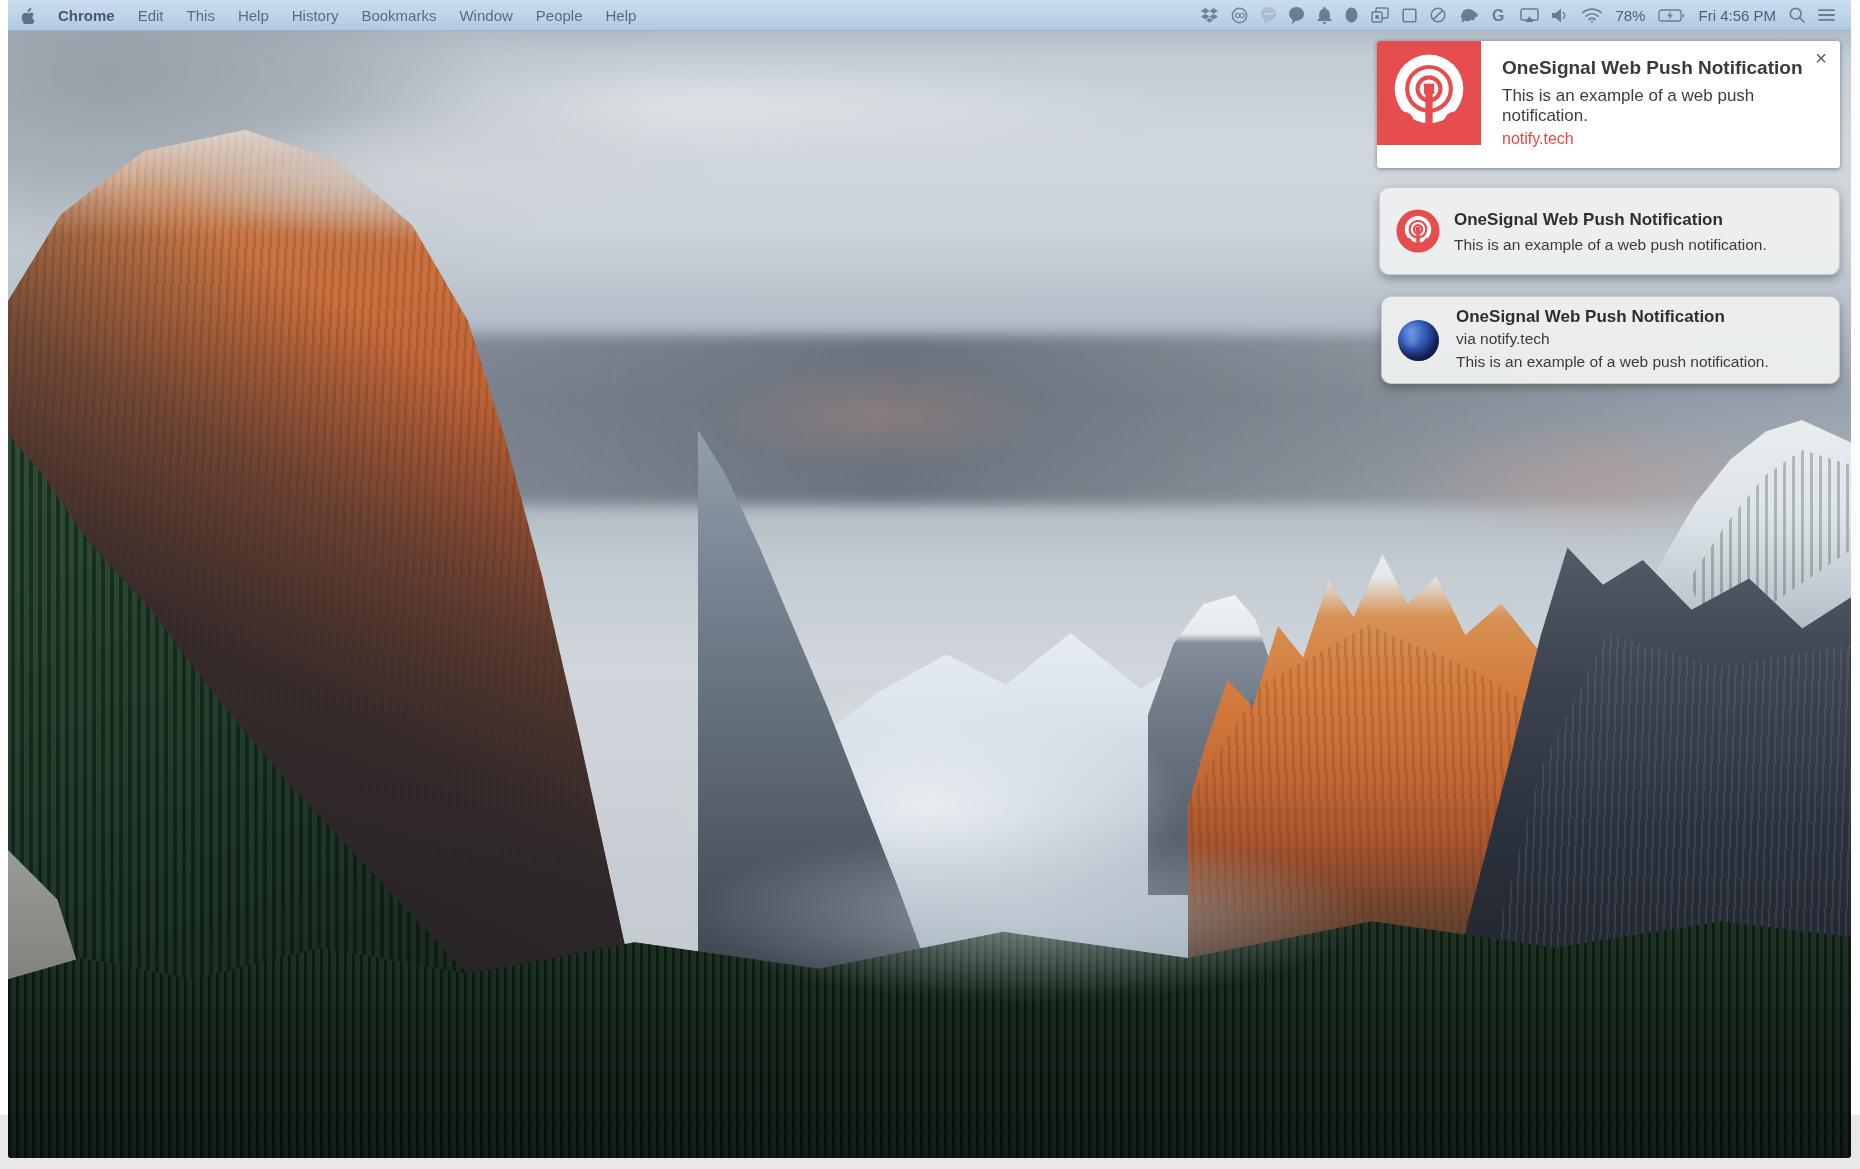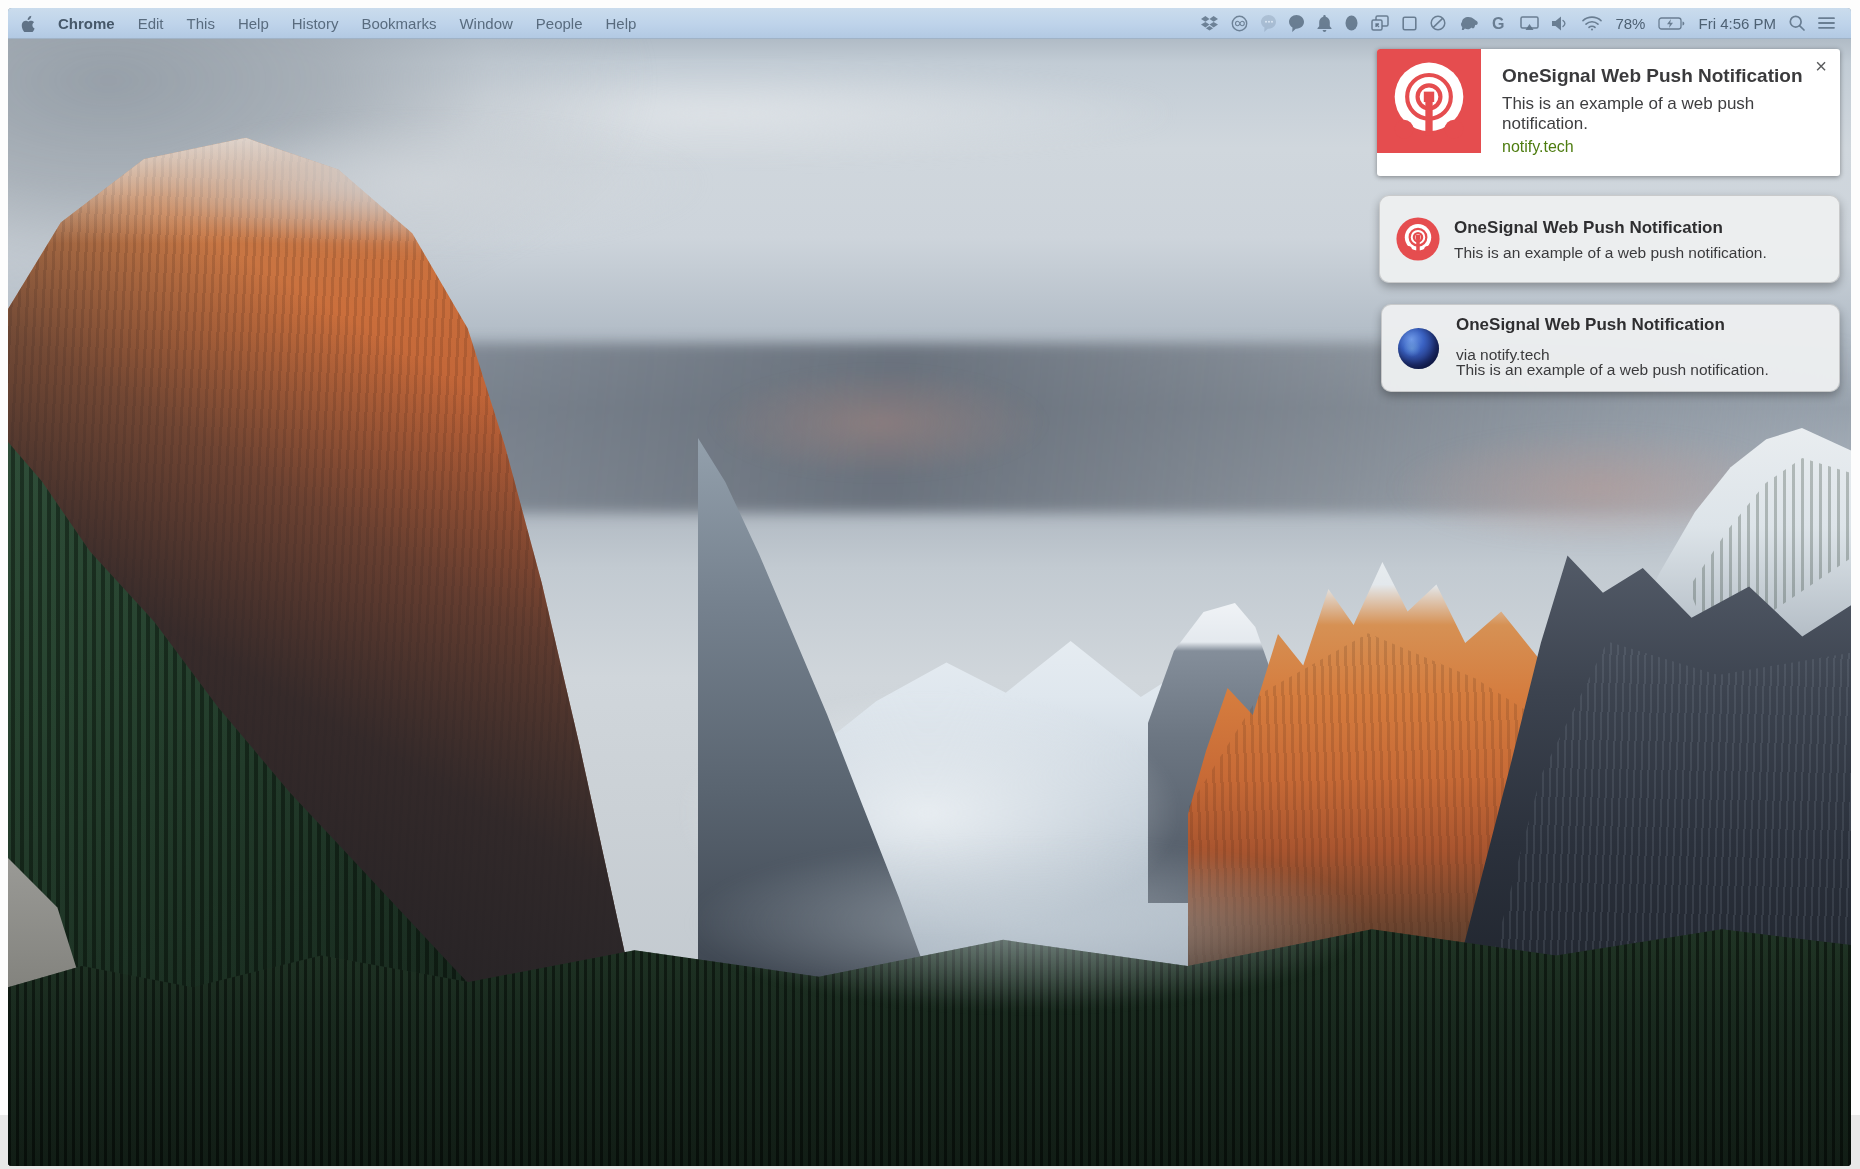--- a/index.html
+++ b/index.html
@@ -1,17 +1,17 @@
 <!DOCTYPE html>
 <html><head>
 <meta charset="utf-8">
 <style>
   html,body{margin:0;padding:0;background:#e8e8e8;}
   body{width:1860px;height:1169px;overflow:hidden;font-family:"Liberation Sans",sans-serif;-webkit-font-smoothing:antialiased;}
-  .frame{position:relative;width:1860px;height:1115px;background:#fdfdfd;box-sizing:border-box;padding:8px 9px 8px 8px;}
+  .frame{position:relative;width:1860px;height:1115px;background:#fdfdfd;box-sizing:border-box;padding:0 9px 8px 8px;}
   .desktop{position:relative;width:1843px;height:1158px;overflow:hidden;border-radius:4px;background:#b9c3cc;}
 
   
   .wp{position:absolute;inset:0;}
   .wp *{position:absolute;}
   .sky{inset:0;background:linear-gradient(180deg,#9aa6b2 0px,#c2ccd5 55px,#d0d7dd 140px,#cdd4db 230px,#b4bec8 320px,#98a2ad 400px,#a8b1bb 470px,#c2cad1 560px,#d0d6db 670px,#cbd1d6 800px,#c2c9cf 1000px,#bfc6cc 100%);}
   .fog-topleft{left:-40px;top:0;width:780px;height:330px;background:radial-gradient(ellipse 70% 80% at 18% 22%,rgba(148,157,166,.95) 0%,rgba(160,168,176,.8) 40%,rgba(180,187,194,.35) 70%,transparent 100%);filter:blur(6px);}
   .fog-summit{left:110px;top:100px;width:620px;height:150px;background:radial-gradient(ellipse 60% 60% at 50% 50%,rgba(208,213,218,.85),rgba(208,213,218,0) 75%);filter:blur(8px);}
   .cloud-band{left:0;top:335px;width:100%;height:170px;background:linear-gradient(96deg,rgba(108,116,127,0) 2%,rgba(108,116,127,.65) 22%,rgba(95,103,114,.85) 48%,rgba(112,119,128,.6) 72%,rgba(130,136,144,.25) 90%,transparent 100%);filter:blur(7px);}
   .cloud-pink-1{left:700px;top:360px;width:340px;height:110px;background:radial-gradient(ellipse,rgba(188,143,131,.4),transparent 70%);filter:blur(6px);}
@@ -60,34 +60,34 @@
   .mb-right svg{display:block;}
   .sicon{opacity:.8;display:flex;align-items:center;}
   .sicon.faded{opacity:.42;}
   .mb-text{white-space:nowrap;color:rgba(58,76,94,.85);}
 
   
   .notif-chrome{position:absolute;left:1369px;top:41px;width:463px;height:127px;background:#ffffff;border-radius:3px;box-shadow:0 1px 5px rgba(0,0,0,.4);z-index:60;}
   .notif-chrome .big-icon{position:absolute;left:0;top:0;width:104px;height:104px;border-radius:3px 0 0 0;overflow:hidden;}
   .nc-title{position:absolute;left:125px;top:16px;font-size:19px;font-weight:700;color:#3a3a3c;}
   .nc-body{position:absolute;left:125px;top:45px;width:312px;font-size:17px;line-height:20px;color:#3e3e40;}
-  .nc-source{position:absolute;left:125px;top:89px;font-size:16px;color:#4d7c0f;}
+  .nc-source{position:absolute;left:125px;top:89px;font-size:16px;color:#ef4444;}
   .nc-close{position:absolute;right:13px;top:7px;font-size:20px;line-height:20px;color:#5a5b5d;cursor:pointer;}
 
   .notif-banner{position:absolute;width:461px;height:88px;background:rgba(236,238,239,.97);border:1px solid rgba(0,0,0,.15);border-radius:10px;box-shadow:0 4px 10px rgba(0,0,0,.30);box-sizing:border-box;z-index:60;}
   .nb-icon{position:absolute;left:16px;top:21px;width:44px;height:44px;}
   .nb-title{position:absolute;left:74px;font-size:17px;font-weight:700;color:#2e2e30;white-space:nowrap;}
   .nb-line{position:absolute;left:74px;font-size:15.5px;color:#3b3b3d;white-space:nowrap;}
   #banner-2{left:1371px;top:187px;}
   #banner-2 .nb-title{top:22px;}
   #banner-2 .nb-line{top:48px;}
   #banner-3{left:1373px;top:296px;width:459px;}
   #banner-3 .nb-icon{top:23px;width:41px;height:41px;}
   #banner-3 .nb-title{top:10px;}
-  #banner-3 .nb-via{top:41px;}
+  #banner-3 .nb-via{top:33px;}
   #banner-3 .nb-body{top:56px;}
   .globe{width:100%;height:100%;border-radius:50%;background:radial-gradient(circle at 33% 28%,#6f9ae6 0%,#3b63c4 30%,#22367f 62%,#131d4e 100%);box-shadow:inset -3px -4px 8px rgba(0,0,20,.5);position:relative;overflow:hidden;}
   .globe::after{content:"";position:absolute;left:12%;top:30%;width:45%;height:40%;background:radial-gradient(ellipse,rgba(120,170,220,.55),transparent 70%);border-radius:50%;}
 </style>
 </head>
 <body>
 
 <div class="frame">
   <div class="desktop">
 

